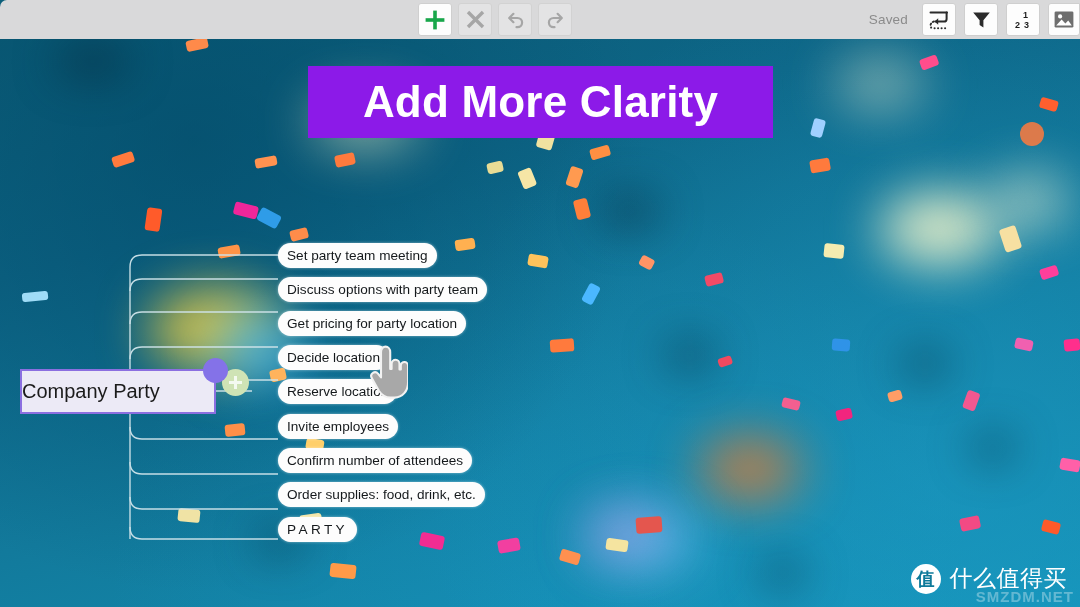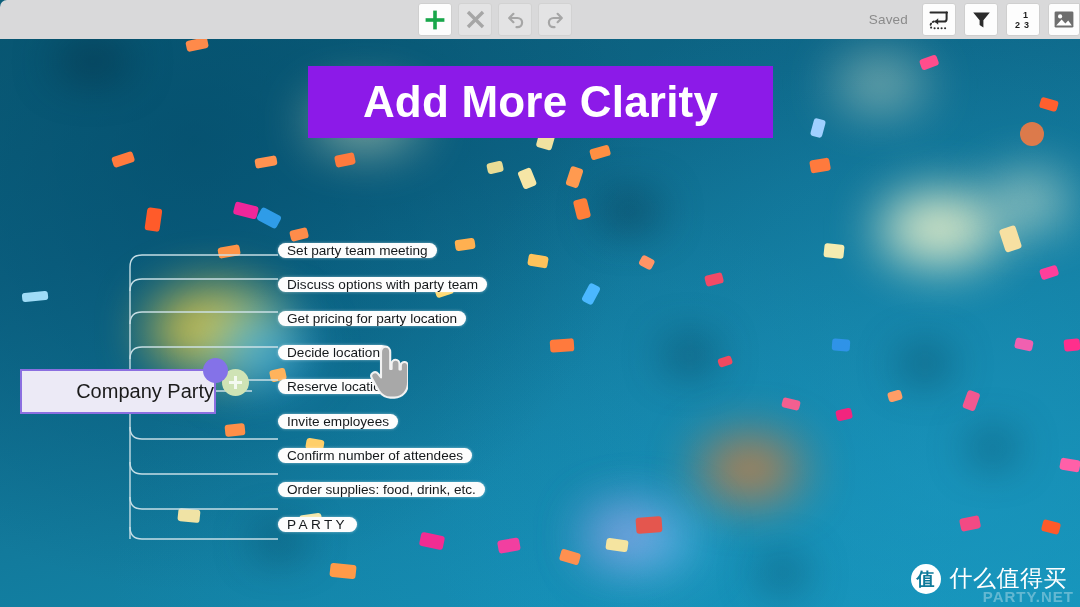--- a/index.html
+++ b/index.html
@@ -89,21 +89,21 @@
   
   .map { position: absolute; left: 0; top: 0; width: 1080px; height: 568px; z-index: 10; }
   .connectors { position: absolute; left: 0; top: 0; }
 
   .root-node {
     position: absolute;
     left: 20px; top: 330px;
     width: 196px; height: 45px;
     background: #eceaf6;
     border: 2px solid #8b6fe0;
-    display: flex; align-items: center; justify-content: flex-end;
+    display: flex; align-items: center; justify-content: flex-start;
     z-index: 14;
   }
   .root-node span {
     font-size: 20px; color: #1b1b1b; white-space: nowrap;
   }
   .handle-dot {
     position: absolute; left: 203px; top: 319px;
     width: 25px; height: 25px; border-radius: 50%;
     background: #8472e8;
     z-index: 16;
@@ -120,21 +120,21 @@
   .add-child-btn::after {
     content: ""; position: absolute; background: #f4faf0;
   }
   .add-child-btn::before { width: 13px; height: 2.6px; }
   .add-child-btn::after  { width: 2.6px; height: 13px; }
 
   .node {
     position: absolute;
     background: #fdfdfd;
     border-radius: 13px;
-    height: 15px;
+    height: 25px;
     padding: 0 9px;
     display: flex; align-items: center;
     font-size: 13.6px;
     color: #15191c;
     white-space: nowrap;
     z-index: 13;
     box-shadow: 0 0 3px rgba(255,255,255,.5);
   }
   .node.party { letter-spacing: 3.4px; }
 
@@ -291,21 +291,21 @@
 
       <svg class="cursor" width="40" height="54" viewBox="0 0 40 54">
         <path d="M13 7 c0-3.2 2.2-5.4 4.6-5.4 c2.4 0 4.6 2.2 4.6 5.4 v17 h1.4 v-5 c0-2.6 1.9-4.3 4-4.3 c2.1 0 3.9 1.7 3.9 4.3 v5.4 h1.3 v-3.4 c0-2.4 1.8-4 3.7-4 c1.9 0 3.6 1.6 3.6 4 v16 c0 9-5.6 15.6-13.6 15.6 h-4.2 c-5.2 0-8.4-2.4-11.3-6.6 L4 33.4 c-1.3-2-0.9-4.3 0.9-5.5 c1.7-1.2 3.9-0.8 5.3 1 L13 32.4 Z" fill="#a8a8a8" stroke="#f2f2f2" stroke-width="2.1" stroke-linejoin="round"></path>
       </svg>
     </div>
 
     <div class="watermark">
       <div class="wm-logo">值</div>
       <div class="wm-text">什么值得买</div>
     </div>
-    <div class="wm-sub">PARTY.NET</div>
+    <div class="wm-sub">SMZDM.NET</div>
   </div>
 
   <div class="toolbar">
 
     <div class="tb-left">
       <div class="tb-btn">
         <svg width="22" height="22" viewBox="0 0 22 22">
           <rect x="9.2" y="1.6" width="3.6" height="18.8" fill="#18a64a"></rect>
           <rect x="1.6" y="9.2" width="18.8" height="3.6" fill="#18a64a"></rect>
         </svg>

